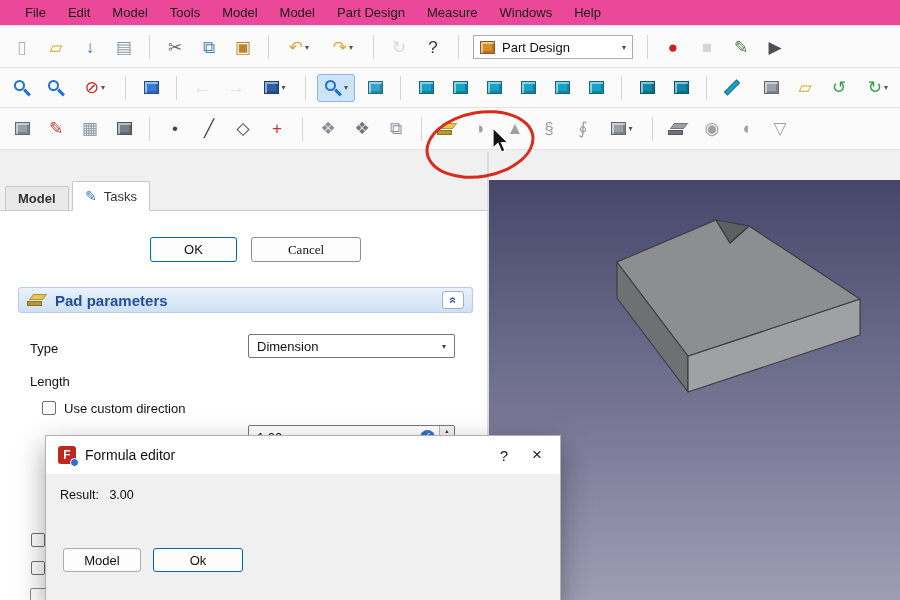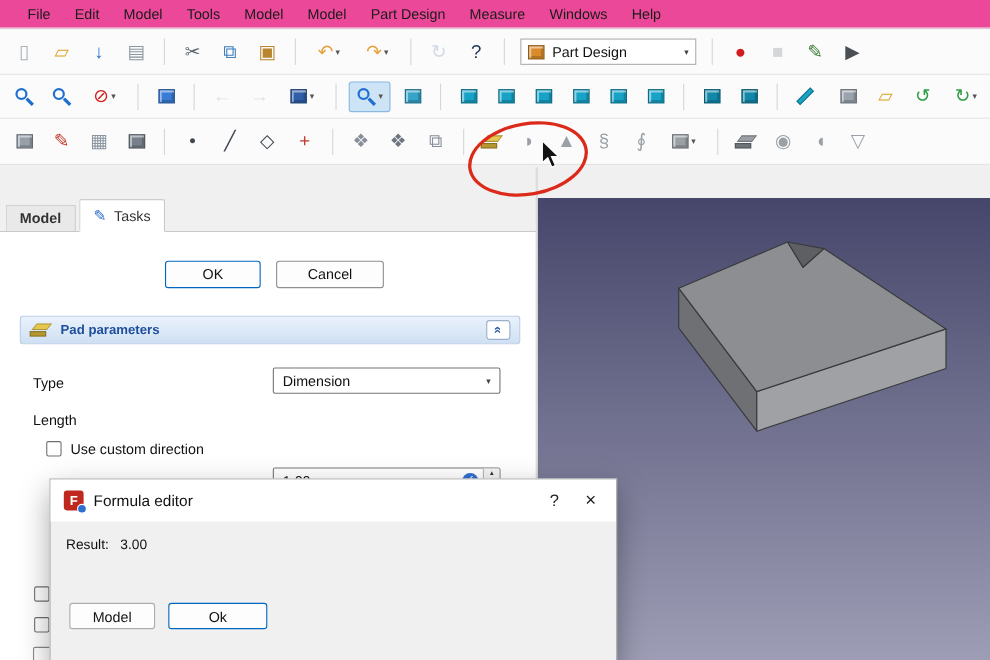--- a/index.html
+++ b/index.html
@@ -42,24 +42,24 @@
   .tab { position:absolute; bottom:0; height:24px; display:flex; align-items:center; padding:0 12px; font-size:13px; background:#e9e9e9; border:1px solid #c9c9c9; border-bottom:none; color:#333; border-radius:2px 2px 0 0; }
   .tab.model { left:5px;font-weight:bold; }
   .tab.tasks { left:72px; height:30px; bottom:-1px; background:#fff; border-bottom:1px solid #fff; z-index:2; }
   .pencil { color:#2f6fd0; margin-right:7px; font-size:14px; }
 
   .task-panel { position:absolute; left:0; top:211px; width:487px; height:389px; background:#ffffff; }
   .splitter { position:absolute; left:487px; top:152px; width:2px; height:448px; background:#dcdcdc; }
 
   .btn { position:absolute; height:25px; background:#fdfdfd; border:1px solid #8f8f8f; border-radius:3px; font-size:13px; color:#111; display:flex; align-items:center; justify-content:center; }
   .btn.ok { left:150px; top:26px; width:87px; border:1.5px solid #0067c0; }
-  .btn.cancel { left:251px; top:26px; width:98px; }
+  .btn.cancel { left:251px; top:26px; width:110px;font-family:Liberation Serif, serif; }
 
   .pad-header { position:absolute; left:18px; top:76px; width:455px; height:26px; display:flex; align-items:center; padding:0 8px; background:linear-gradient(180deg,#eaf2fc,#cfe0f3); border:1px solid #b9cde6; border-radius:3px; }
-  .pad-title { color:#1f4e9c; font-weight:bold; font-size:12px; margin-left:8px;text-align:center; }
+  .pad-title { color:#1f4e9c; font-weight:bold; font-size:15px; margin-left:8px;text-align:center; }
   .collapse-btn { margin-left:auto; width:22px; height:18px; background:#fff; border:1px solid #9ab0cc; border-radius:3px; display:flex; align-items:center; justify-content:center; }
   .collapse-glyph { display:inline-block; transform:rotate(90deg); color:#2f5fa8; font-weight:bold; font-size:12px; line-height:1; }
 
   .lbl { position:absolute; font-size:13px; color:#111; }
   .type-lbl { left:30px; top:130px; }
   .length-lbl { left:30px; top:163px; }
   .cb-lbl { left:64px; top:190px; }
 
   .select, .spin { position:absolute; display:flex; align-items:center; background:#fff; border:1px solid #767676; border-radius:2px; font-size:13px; color:#111; }
   .type-select { left:248px; top:123px; width:207px; height:24px; padding:0 8px; justify-content:space-between; }

